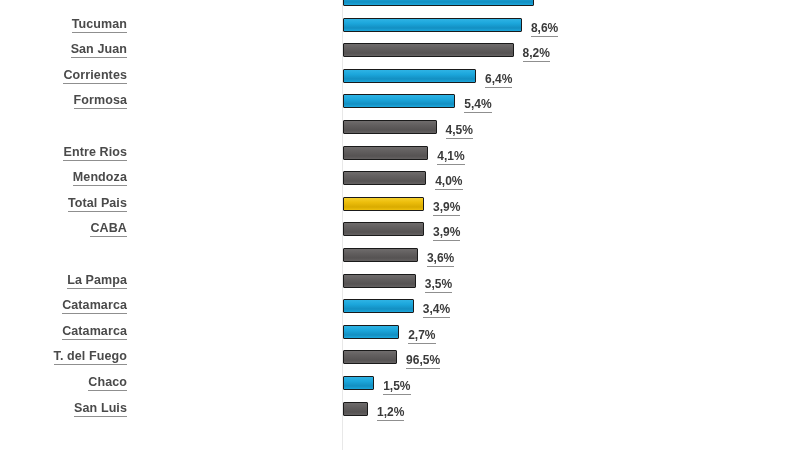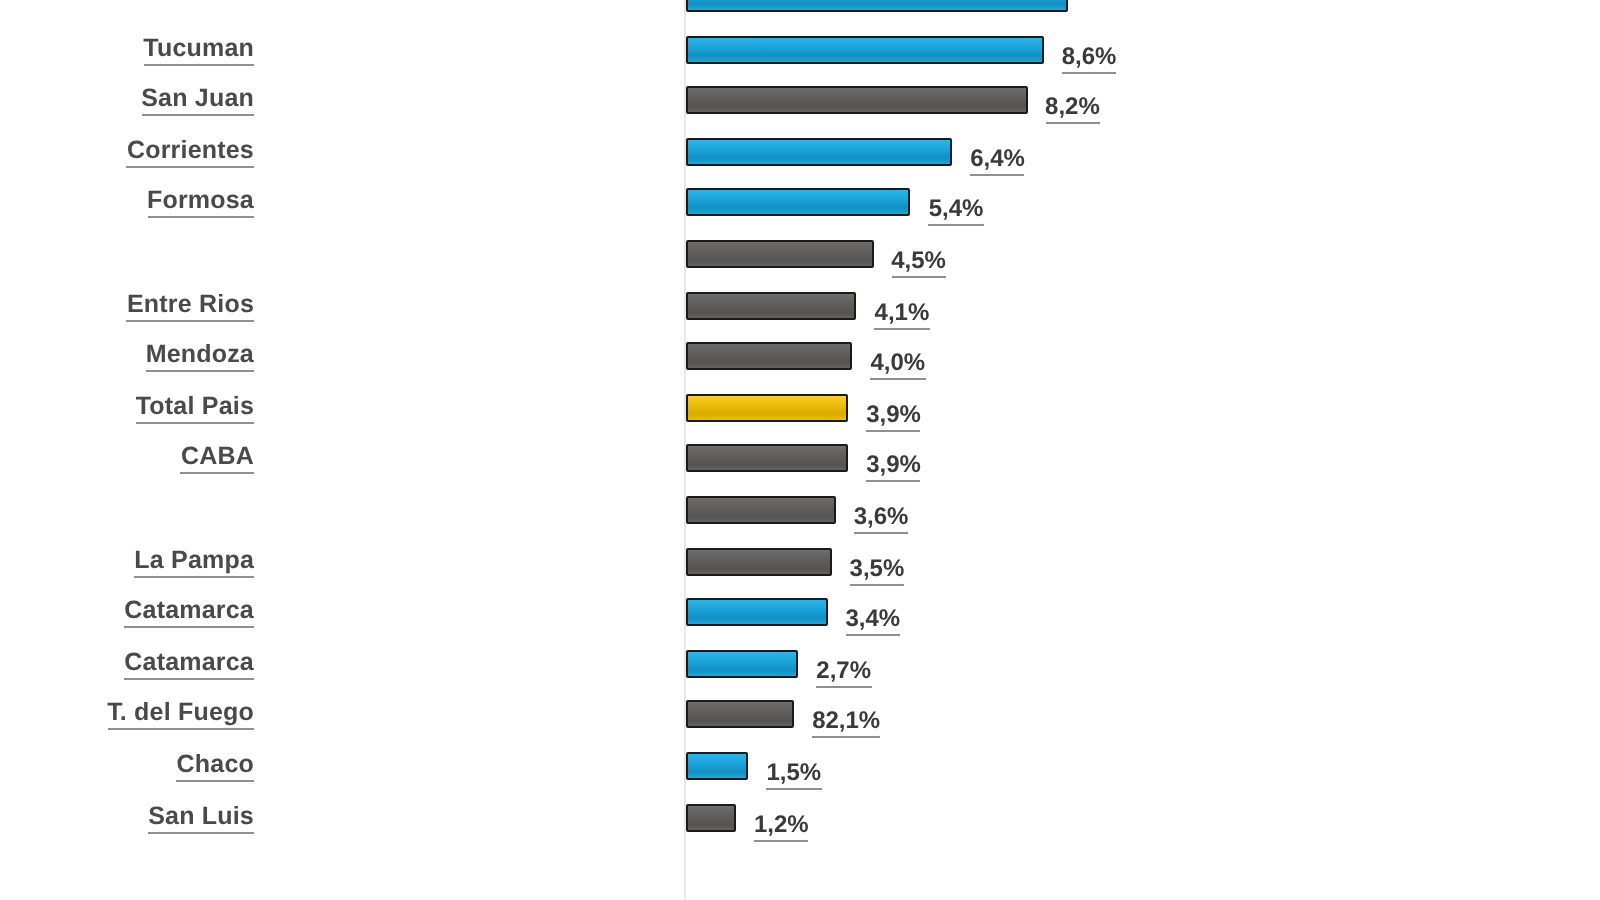--- a/index.html
+++ b/index.html
@@ -227,21 +227,21 @@
           <div class="row-label"><span class="label-text">Catamarca</span></div>
           <div class="plot-area">
             <div class="bar blue" style="width: 56.16px;"></div>
             <div class="bar-value" style="left: 65.16px;"><span class="value-text">2,7%</span></div>
           </div>
         </div>
         <div class="bar-row">
           <div class="row-label"><span class="label-text">T. del Fuego</span></div>
           <div class="plot-area">
             <div class="bar gray" style="width: 54.08px;"></div>
-            <div class="bar-value" style="left: 63.08px;"><span class="value-text">82,1%</span></div>
+            <div class="bar-value" style="left: 63.08px;"><span class="value-text">96,5%</span></div>
           </div>
         </div>
         <div class="bar-row">
           <div class="row-label"><span class="label-text">Chaco</span></div>
           <div class="plot-area">
             <div class="bar blue" style="width: 31.2px;"></div>
             <div class="bar-value" style="left: 40.2px;"><span class="value-text">1,5%</span></div>
           </div>
         </div>
         <div class="bar-row">

